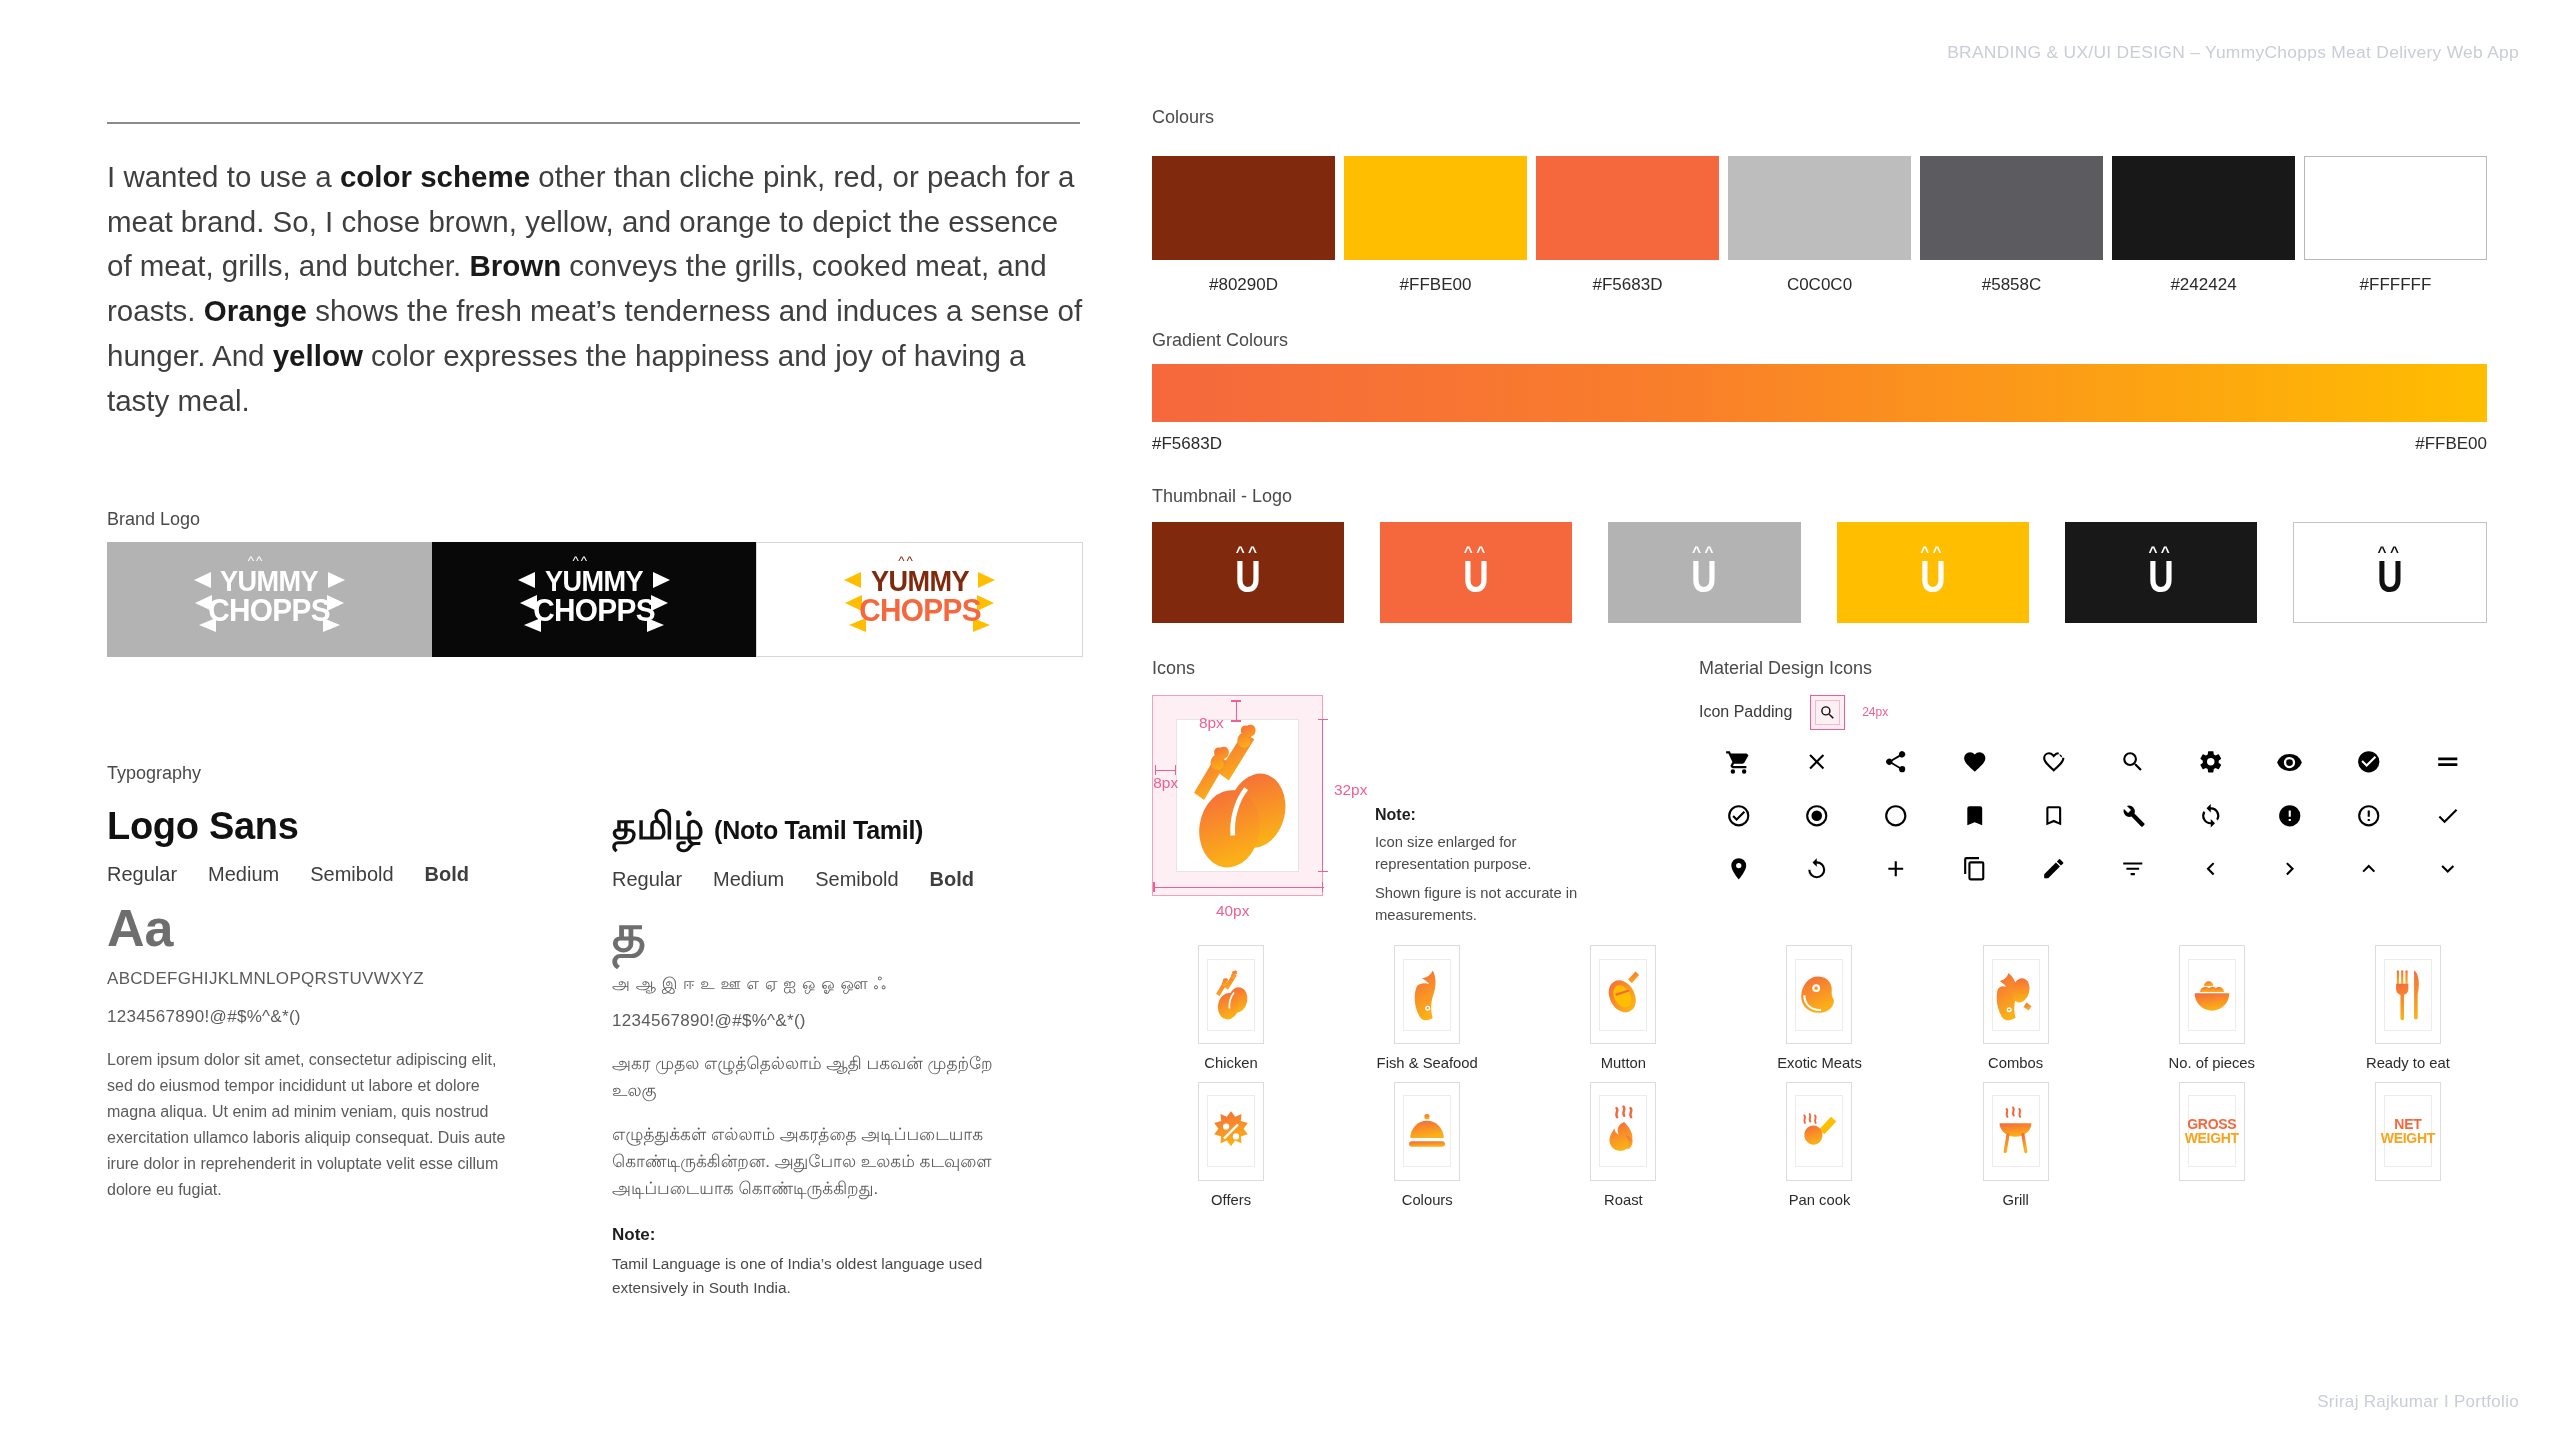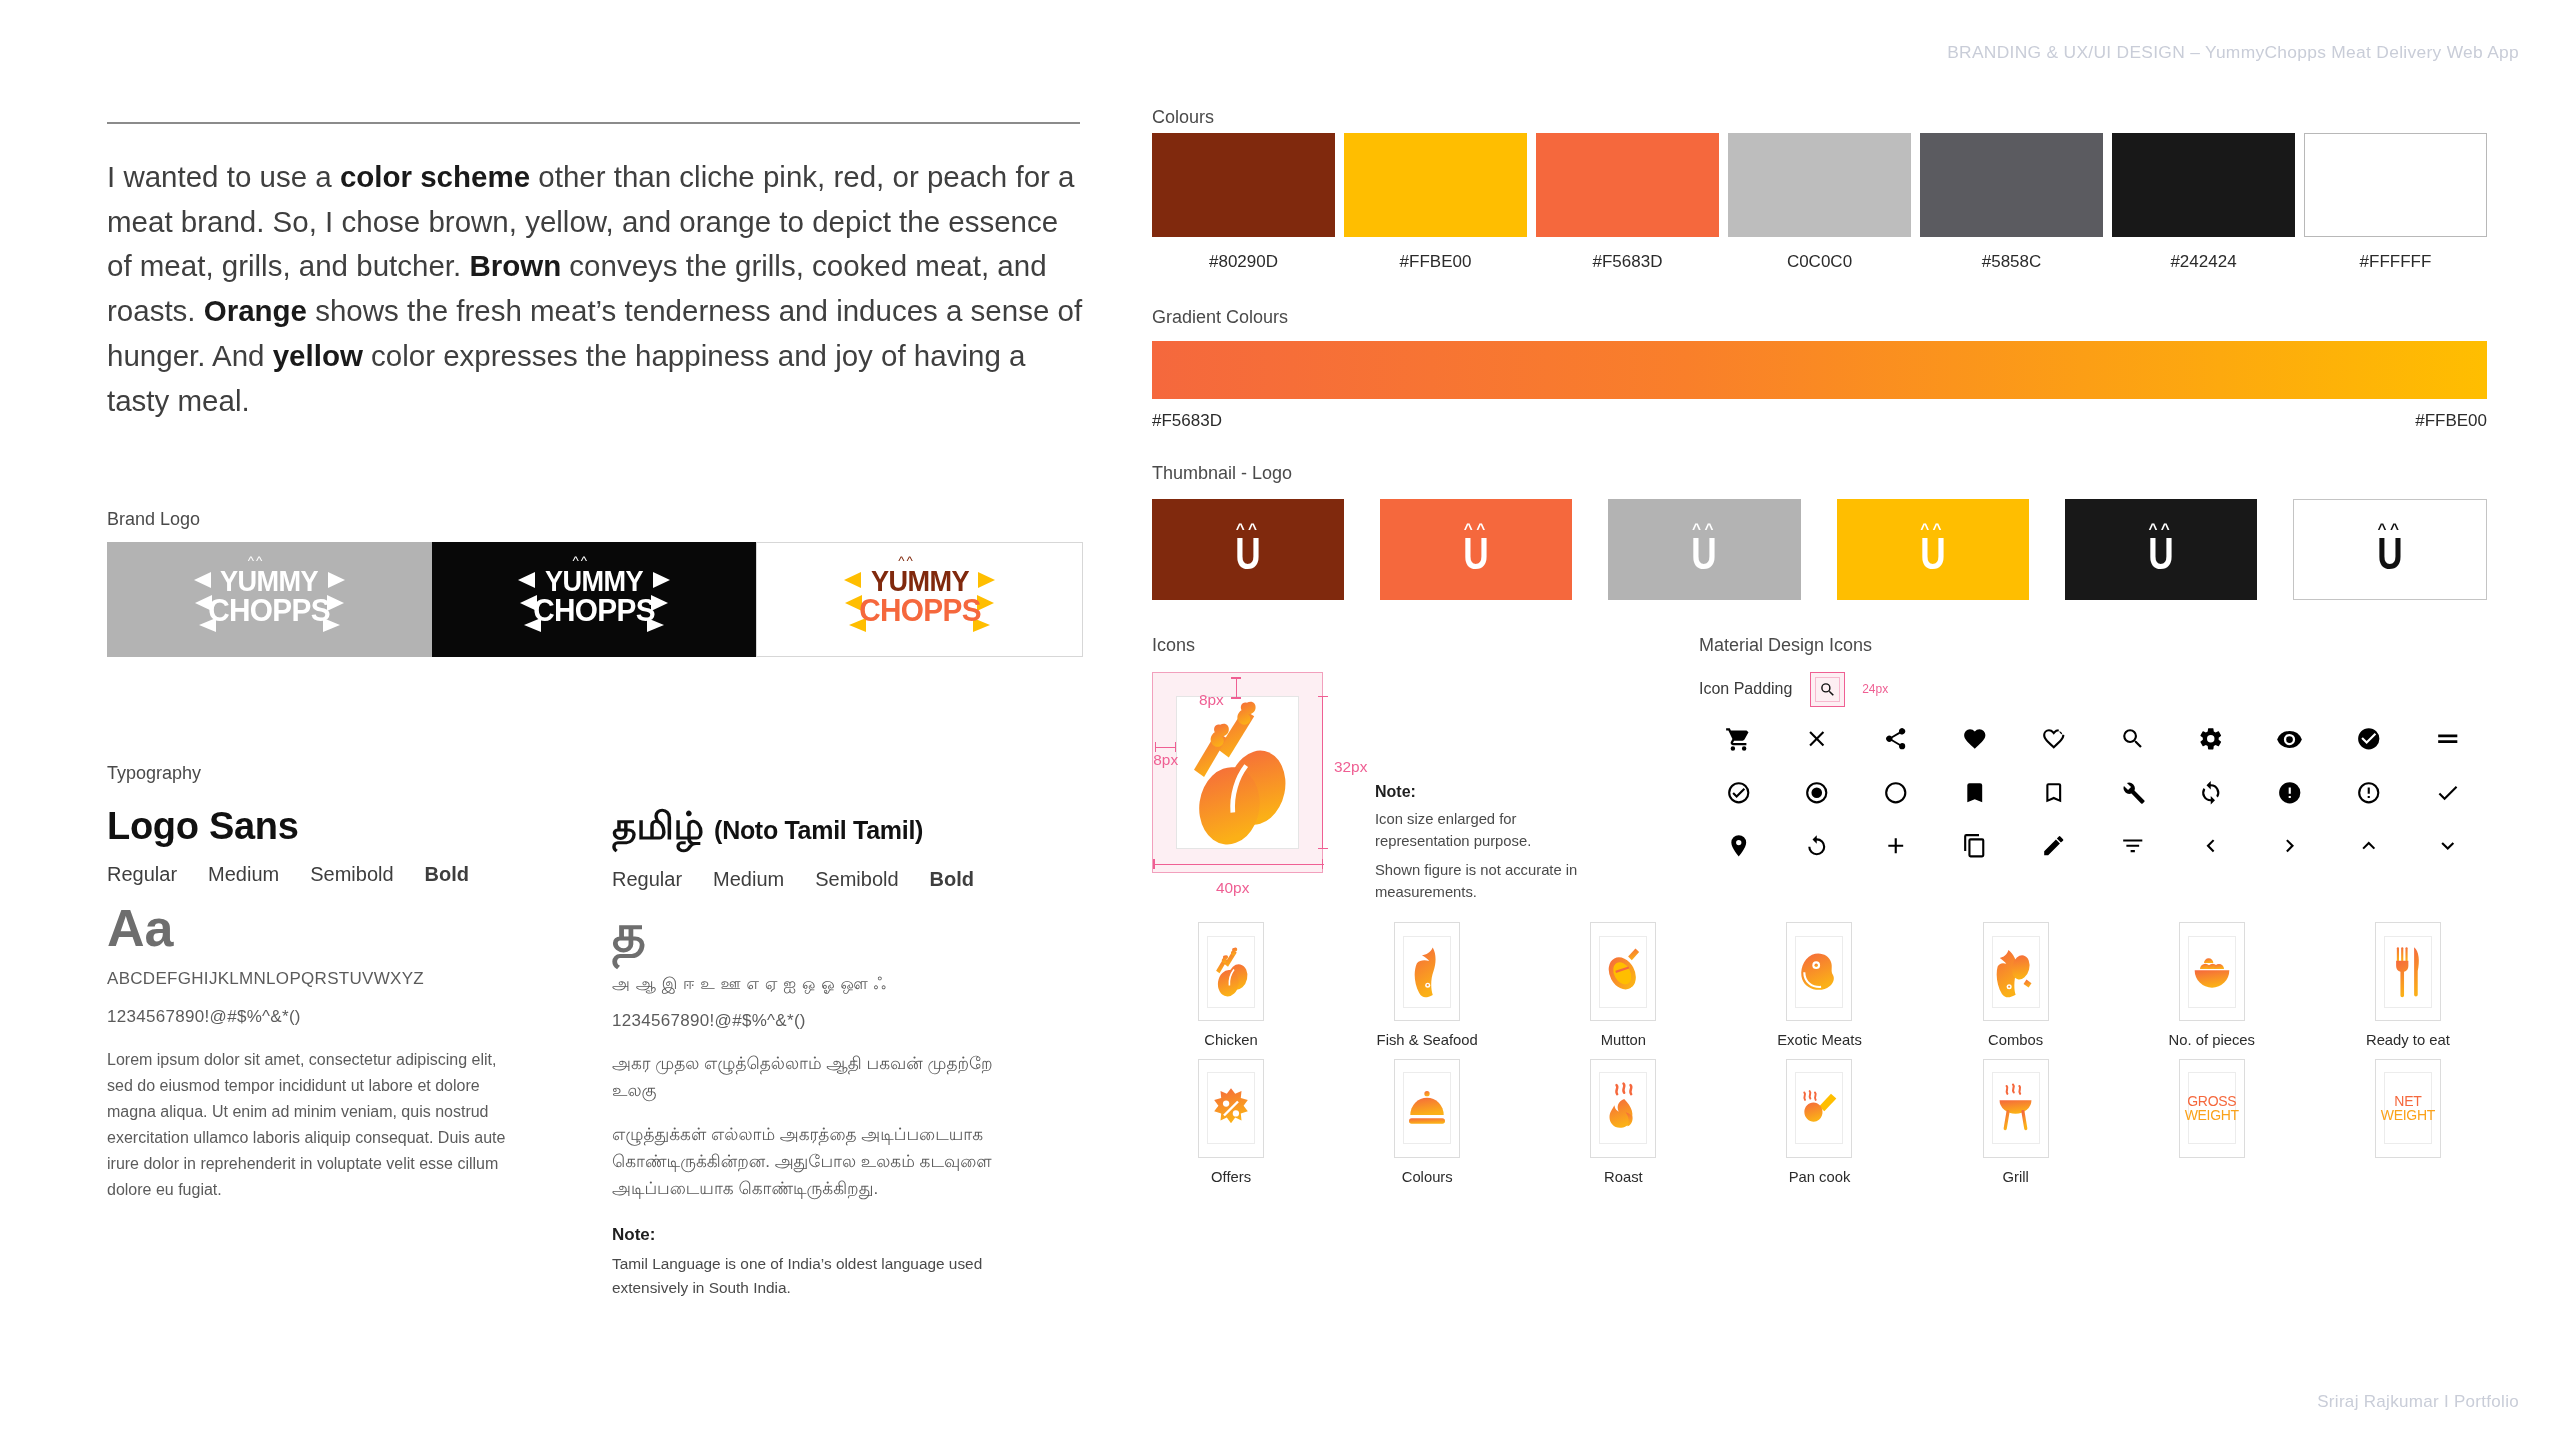--- a/index.html
+++ b/index.html
@@ -86,21 +86,21 @@
   .body-copy.tamil { width: 429px; font-size: 17px; line-height: 1.58; }
   .note-blk { margin-top: 23px; }
   .note-ttl { font-size: 17px; font-weight: 700; color: #1f1f1f; }
   .note-txt { margin-top: 6.7px; font-size: 15.4px; line-height: 1.55; color: #4a4a4a; }
 
   
   .right { position: absolute; left: 1152px; top: 107px; width: 1335px; }
 
   .r-label { font-size: 18px; color: #4a4a4a; }
 
-  .swatch-row { display: flex; gap: 9px; margin-top: 5px; }
+  .swatch-row { display: flex; gap: 9px; margin-top: 28px; }
   .swatch { flex: 1; }
   .swatch .chip { height: 104px; width: 100%; }
   .swatch .chip.bordered { border: 0.7px solid #b8b8b8; }
   .swatch .hex { margin-top: 14.8px; text-align: center; font-size: 17px; color: #2b2b2b; }
 
   .grad-label { margin-top: 35px; }
   .grad-bar { margin-top: 13.4px; height: 58px; width: 100%; }
   .grad-ends { margin-top: 12px; display: flex; justify-content: space-between; font-size: 17px; color: #2b2b2b; }
 
   .thumb-label { margin-top: 32px; }
@@ -139,21 +139,21 @@
   
   .cards { margin-top: 29.5px; display: grid; grid-template-columns: repeat(7, 1fr); column-gap: 38px; row-gap: 10.7px; }
   .card-wrap { display: flex; flex-direction: column; align-items: center; }
   .card {
     width: 66px; height: 99px; border: 0.7px solid #dcdcdc;
     display: flex; align-items: center; justify-content: center; background: #fff;
   }
   .card-inner { width: 48px; height: 72px; border: 0.7px solid #ececec; display: flex; align-items: center; justify-content: center; }
   .card-lbl { margin-top: 10.7px; font-size: 14.8px; color: #2b2b2b; text-align: center; white-space: nowrap; }
   .card-lbl.blank { visibility: hidden; }
-  .wt-txt { font-weight: 400; font-size: 14px; line-height: 1.02; text-align: center; letter-spacing: -0.3px; }
+  .wt-txt { font-weight: 700; font-size: 14px; line-height: 1.02; text-align: center; letter-spacing: -0.3px; }
 </style>
 </head>
 <body>
 
 <div class="page">
 
   <div class="hdr-note">BRANDING &amp; UX/UI DESIGN – YummyChopps Meat Delivery Web App</div>
   <div class="ftr-note">Sriraj Rajkumar I Portfolio</div>
 
   <div class="left">

